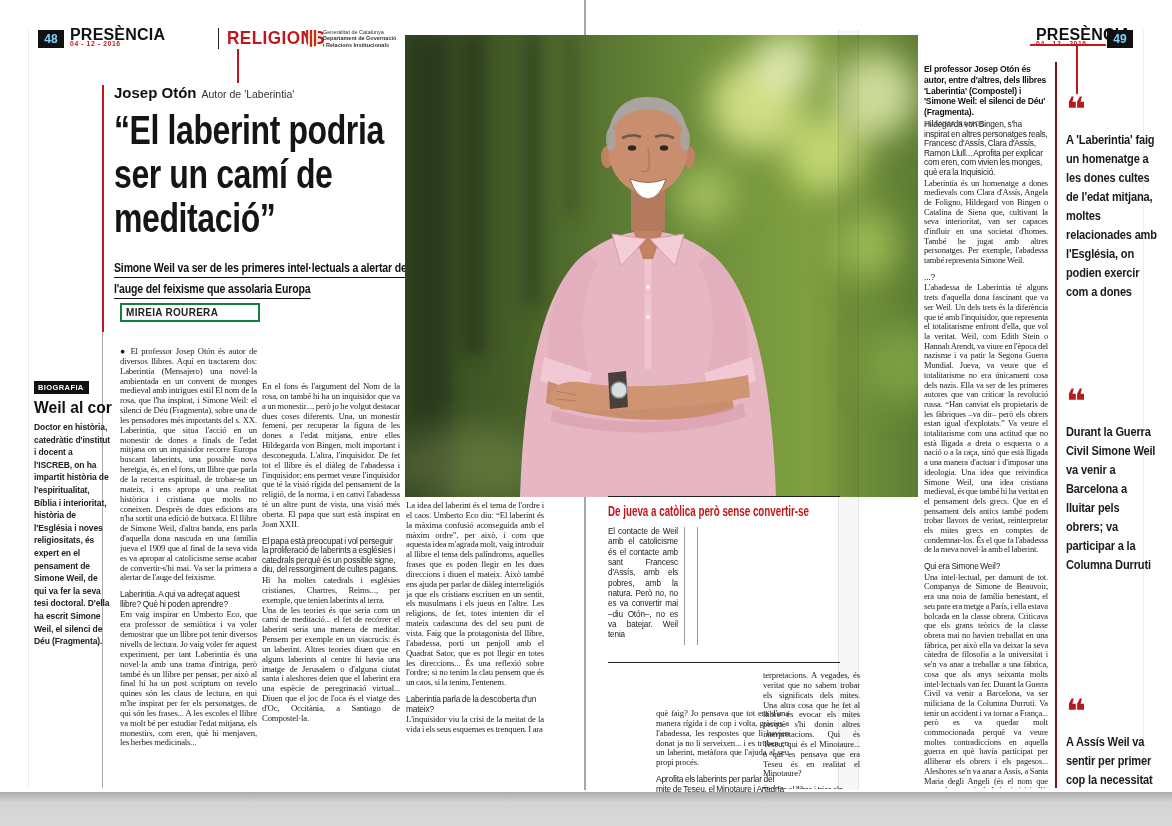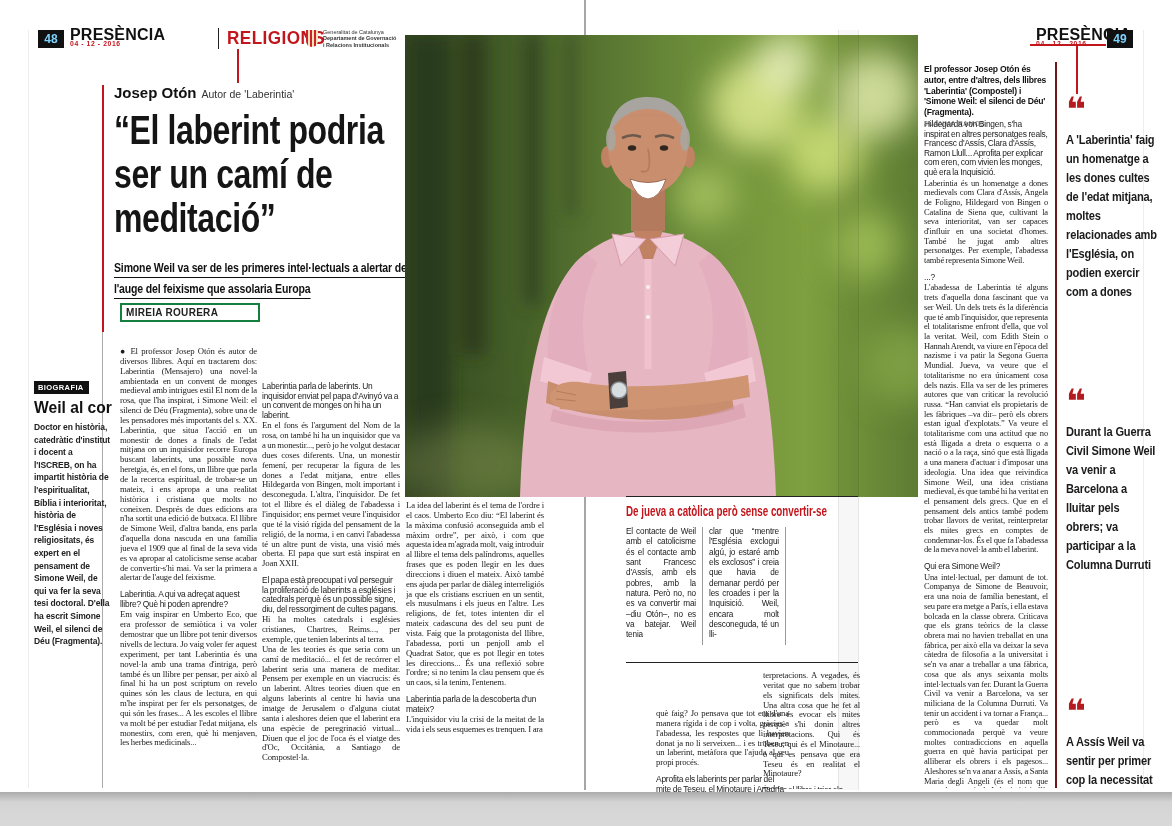--- a/index.html
+++ b/index.html
@@ -132,21 +132,20 @@
     <span>MIREIA ROURERA</span>
   </div>
 
   <div class="abs serif-col" style="left:120px;top:347px;width:137px;height:443px;">
     <p class="p">● El professor Josep Otón és autor de diversos llibres. Aquí en tractarem dos: Laberintia (Mensajero) una novel·la ambientada en un convent de monges medieval amb intrigues estil El nom de la rosa, que l'ha inspirat, i Simone Weil: el silenci de Déu (Fragmenta), sobre una de les pensadores més importants del s. XX. Laberintia, que situa l'acció en un monestir de dones a finals de l'edat mitjana on un inquisidor recorre Europa buscant laberints, una possible nova heretgia, és, en el fons, un llibre que parla de la recerca espiritual, de trobar-se un mateix, i ens apropa a una realitat històrica i cristiana que molts no coneixen. Després de dues edicions ara n'ha sortit una edició de butxaca. El llibre de Simone Weil, d'altra banda, ens parla d'aquella dona nascuda en una família jueva el 1909 que al final de la seva vida es va apropar al catolicisme sense acabar de convertir-s'hi mai. Va ser la primera a alertar de l'auge del feixisme.</p>
     <p class="q">Laberintia. A qui va adreçat aquest llibre? Què hi poden aprendre?</p>
     <p class="a">Em vaig inspirar en Umberto Eco, que era professor de semiòtica i va voler demostrar que un llibre pot tenir diversos nivells de lectura. Jo vaig voler fer aquest experiment, per tant Laberintia és una novel·la amb una trama d'intriga, però també és un llibre per pensar, per això al final hi ha un post scriptum on revelo quines són les claus de lectura, en qui m'he inspirat per fer els personatges, de qui són les frases... A les escoles el llibre va molt bé per estudiar l'edat mitjana, els monestirs, com eren, què hi menjaven, les herbes medicinals...</p>
   </div>
 
   <div class="abs serif-col" style="left:262px;top:382px;width:138px;height:408px;">
-    <p class="q">Laberintia parla de laberints. Un inquisidor enviat pel papa d'Avinyó va a un convent de monges on hi ha un laberint.</p>
     <p class="a">En el fons és l'argument del Nom de la rosa, on també hi ha un inquisidor que va a un monestir..., però jo he volgut destacar dues coses diferents. Una, un monestir femení, per recuperar la figura de les dones a l'edat mitjana, entre elles Hildegarda von Bingen, molt important i desconeguda. L'altra, l'inquisidor. De fet tot el llibre és el diàleg de l'abadessa i l'inquisidor; ens permet veure l'inquisidor que té la visió rígida del pensament de la religió, de la norma, i en canvi l'abadessa té un altre punt de vista, una visió més oberta. El papa que surt està inspirat en Joan XXII.</p>
     <p class="q">El papa està preocupat i vol perseguir la proliferació de laberints a esglésies i catedrals perquè és un possible signe, diu, del ressorgiment de cultes pagans.</p>
     <p class="a">Hi ha moltes catedrals i esglésies cristianes, Chartres, Reims..., per exemple, que tenien laberints al terra.</p>
     <p class="a">Una de les teories és que seria com un camí de meditació... el fet de recórrer el laberint seria una manera de meditar. Pensem per exemple en un viacrucis: és un laberint. Altres teories diuen que en alguns laberints al centre hi havia una imatge de Jerusalem o d'alguna ciutat santa i aleshores deien que el laberint era una espècie de peregrinació virtual... Diuen que el joc de l'oca és el viatge des d'Oc, Occitània, a Santiago de Compostel·la.</p>
 
   </div>
 
   <div class="abs serif-col" style="left:406px;top:501px;width:138px;height:288px;">
     <p class="a">La idea del laberint és el tema de l'ordre i el caos. Umberto Eco diu: “El laberint és la màxima confusió aconseguida amb el màxim ordre”, per això, i com que aquesta idea m'agrada molt, vaig introduir al llibre el tema dels palíndroms, aquelles frases que es poden llegir en les dues direccions i diuen el mateix. Això també ens ajuda per parlar de diàleg interreligiós ja que els cristians escriuen en un sentit, els musulmans i els jueus en l'altre. Les religions, de fet, totes intenten dir el mateix cadascuna des del seu punt de vista. Faig que la protagonista del llibre, l'abadessa, porti un penjoll amb el Quadrat Sator, que es pot llegir en totes les direccions... És una reflexió sobre l'ordre; si no tenim la clau pensem que és un caos, si la tenim, l'entenem.</p>
     <p class="q">Laberintia parla de la descoberta d'un mateix?</p>
@@ -219,27 +218,26 @@
         <path d="M 100,340 C 50,350 -20,355 -62,348 C -78,345 -88,348 -92,352 L -88,374 C -40,378 40,374 102,362 Z" fill="#cf9572"></path>
         <ellipse cx="-82" cy="362" rx="16" ry="11" fill="#cf9572"></ellipse>
         <path d="M -92,356 L -72,360 M -92,364 L -72,366" stroke="#b57c5c" stroke-width="1"></path>
         <path d="M -40,338 L -22,336 L -20,372 L -38,374 Z" fill="#4a3f3a"></path>
         <circle cx="-29" cy="355" r="8" fill="#d8dde0" stroke="#8a8f93" stroke-width="1.5"></circle>
         <path d="M -95,374 C -40,392 40,392 95,368 L 98,382 C 40,402 -40,402 -98,386 Z" fill="#d79cae" opacity=".6"></path>
       </g>
     </svg>
   </div>
 
-  <div class="abs" style="left:626px;top:496px;width:232px;height:168px;">
+  <div class="abs" style="left:608px;top:496px;width:232px;height:168px;">
     <div class="fbox-rule" style="width:232px;"></div>
     <div class="fbox-title" style="margin-top:6px;">De jueva a catòlica però sense convertir-se</div>
     <div class="fbox-cols" style="margin-top:8px;">
       <div class="fbox-col">El contacte de Weil amb el catolicisme és el contacte amb sant Francesc d'Assís, amb els pobres, amb la natura. Però no, no es va convertir mai –diu Otón–, no es va batejar. Weil tenia</div>
       <div class="fbox-sep"></div>
-      <div class="fbox-col">clar que “mentre l'Església exclogui algú, jo estaré amb els exclosos” i creia que havia de demanar perdó per les croades i per la Inquisició. Weil, encara molt desconeguda, té un lli-</div>
       <div class="fbox-sep"></div>
     </div>
     <div class="fbox-rule abs" style="left:0;top:166px;width:232px;"></div>
   </div>
 
   <div class="abs serif-col" style="left:626px;top:709px;width:133px;height:118px;margin-left:30px;">
     <p class="a">què faig? Jo pensava que tot era d'una manera rígida i de cop i volta, gràcies a l'abadessa, les respostes que li havien donat ja no li serveixen... i es troben en un laberint, metàfora que l'ajuda al seu propi procés.</p>
     <p class="q">Aprofita els laberints per parlar del mite de Teseu, el Minotaure i Ariadna amb el seu fil. Per què?</p>
     <p class="a">Els mites són molt rics, són fàbriques d'in-</p>
   </div>

